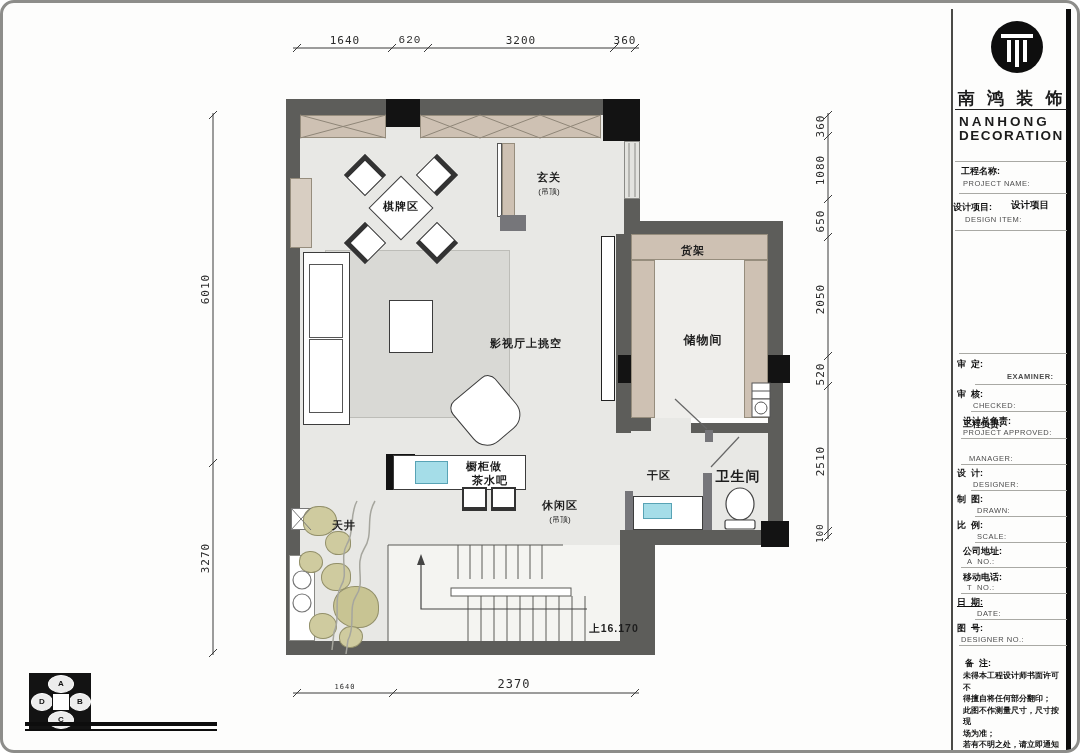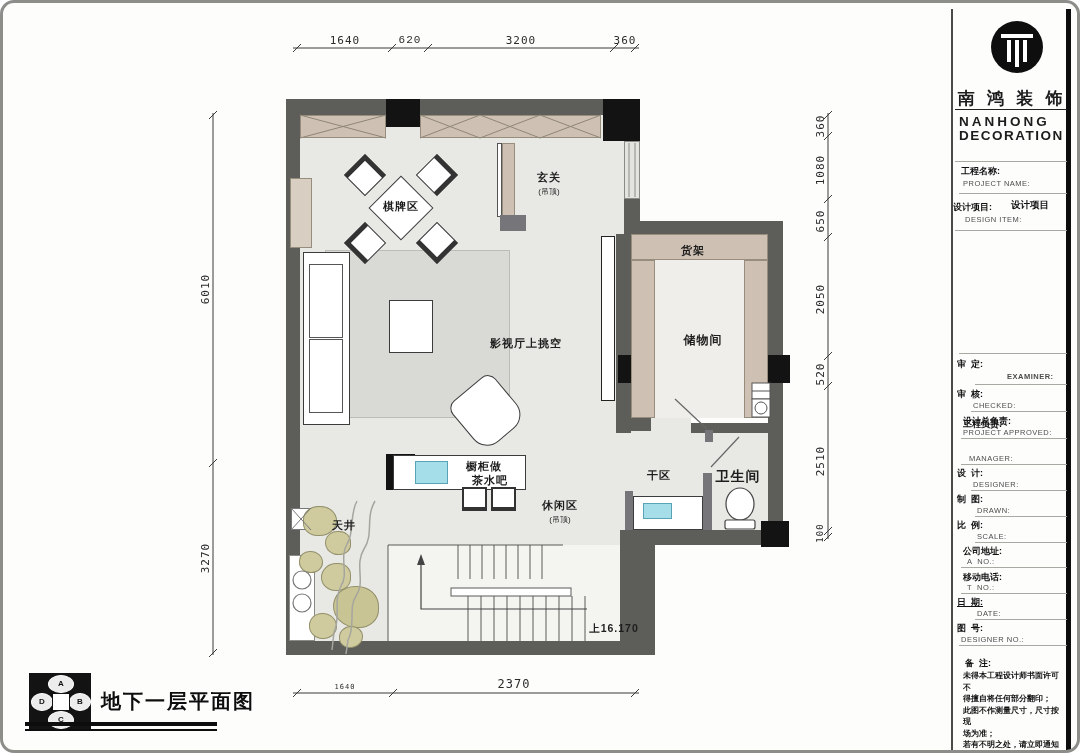--- a/index.html
+++ b/index.html
@@ -309,17 +309,16 @@
 
   </div>
 
   <div class="abs blk" style="left:26px;top:670px;width:62px;height:57px;">
     <div class="abs" style="left:19px;top:2px;width:24px;height:16px;background:#ececec;border:1px solid #fff;border-radius:50%;font-size:8px;font-weight:bold;color:#111;text-align:center;line-height:16px;">A</div>
     <div class="abs" style="left:40px;top:20px;width:20px;height:16px;background:#ececec;border:1px solid #fff;border-radius:50%;font-size:8px;font-weight:bold;color:#111;text-align:center;line-height:16px;">B</div>
     <div class="abs" style="left:19px;top:38px;width:24px;height:16px;background:#ececec;border:1px solid #fff;border-radius:50%;font-size:8px;font-weight:bold;color:#111;text-align:center;line-height:16px;">C</div>
     <div class="abs" style="left:2px;top:20px;width:20px;height:16px;background:#ececec;border:1px solid #fff;border-radius:50%;font-size:8px;font-weight:bold;color:#111;text-align:center;line-height:16px;">D</div>
     <div class="abs" style="left:23px;top:20px;width:16px;height:16px;background:#fff;border:1px solid #111;"></div>
   </div>
-  <div class="abs" style="left:98px;top:685px;font-size:20px;font-weight:bold;letter-spacing:2px;color:#0d0d0d;">地下一层平面图</div>
   <div class="abs" style="left:22px;top:719px;width:192px;height:4px;background:#0d0d0d;"></div>
   <div class="abs" style="left:22px;top:726px;width:192px;height:2px;background:#0d0d0d;"></div>
 
 </div>
 
 </body></html>

